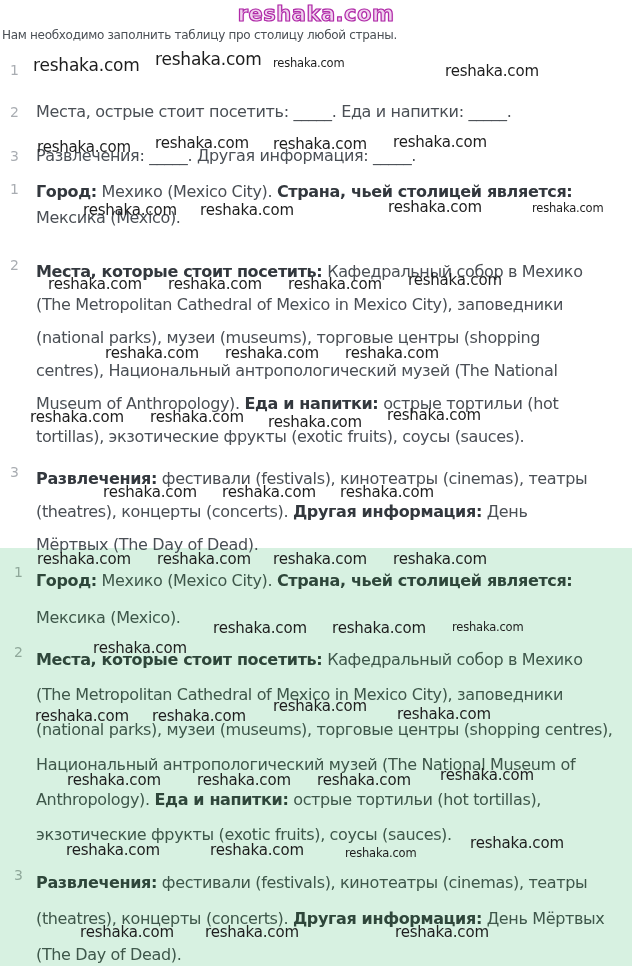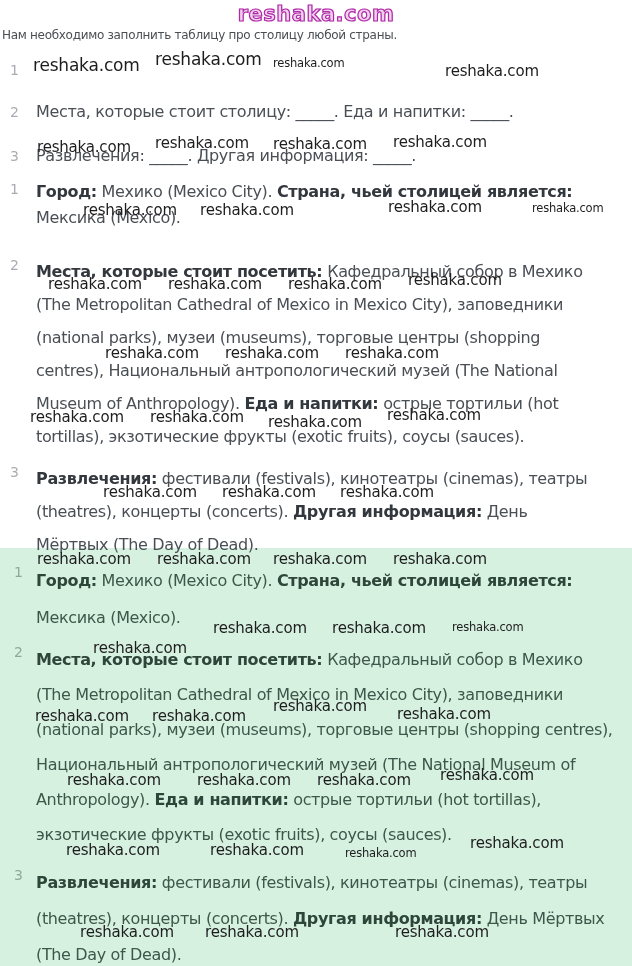--- a/index.html
+++ b/index.html
@@ -94,21 +94,21 @@
 
   <div class="top-wm">reshaka.com</div>
 
   <p class="intro">Нам необходимо заполнить таблицу про столицу любой страны.</p>
 
   <div class="row t1">
     <span class="num">1</span>
   </div>
   <div class="row t2">
     <span class="num">2</span>
-    <p class="txt">Места, которые стоит столицу: _____. Еда и напитки: _____.</p>
+    <p class="txt">Места, острые стоит посетить: _____. Еда и напитки: _____.</p>
   </div>
   <div class="row t3">
     <span class="num">3</span>
     <p class="txt">Развлечения: _____. Другая информация: _____.</p>
   </div>
 
   <div class="row a1">
     <span class="num">1</span>
     <p class="txt"><b>Город:</b><span> Мехико (Mexico City). </span><b>Страна, чьей столицей является:</b><span> Мексика (Mexico).</span></p>
   </div>

